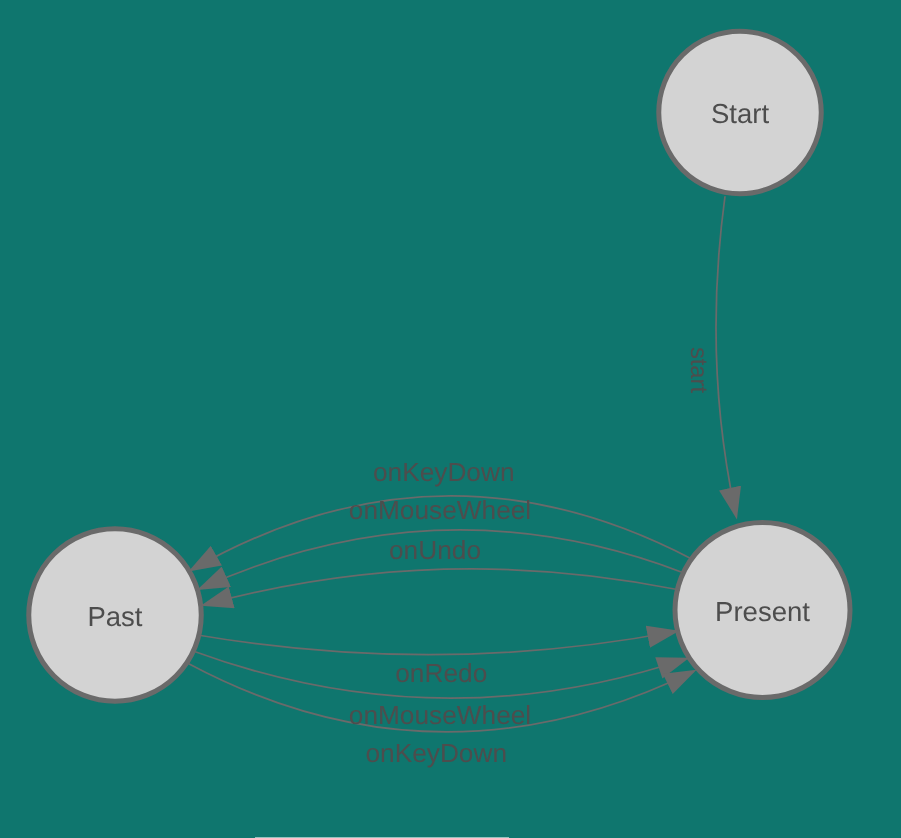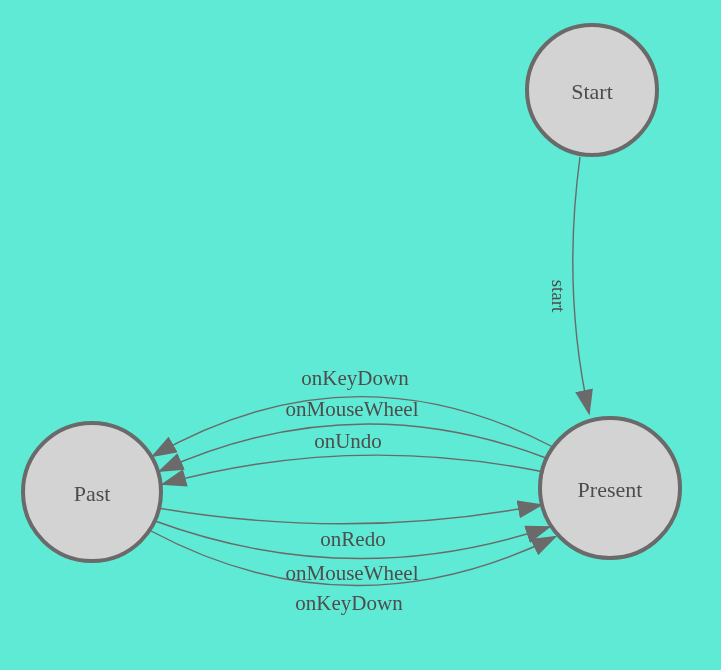--- a/index.html
+++ b/index.html
@@ -4,23 +4,23 @@
 <style>
   html, body {
     margin: 0;
     padding: 0;
     background: #ffffff;
   }
   .stage {
     position: relative;
     width: 721px;
     height: 670px;
-    background: #5eead4;
+    background: #0f766e;
     overflow: hidden;
-    font-family: Liberation Serif, serif;
+    font-family: Liberation Sans, sans-serif;
   }
   svg { display: block; }
   .edge {
     fill: none;
     stroke-width: 1.4px;
   }
   .node-circle {
     stroke-width: 4px;
   }
   .node-label {

